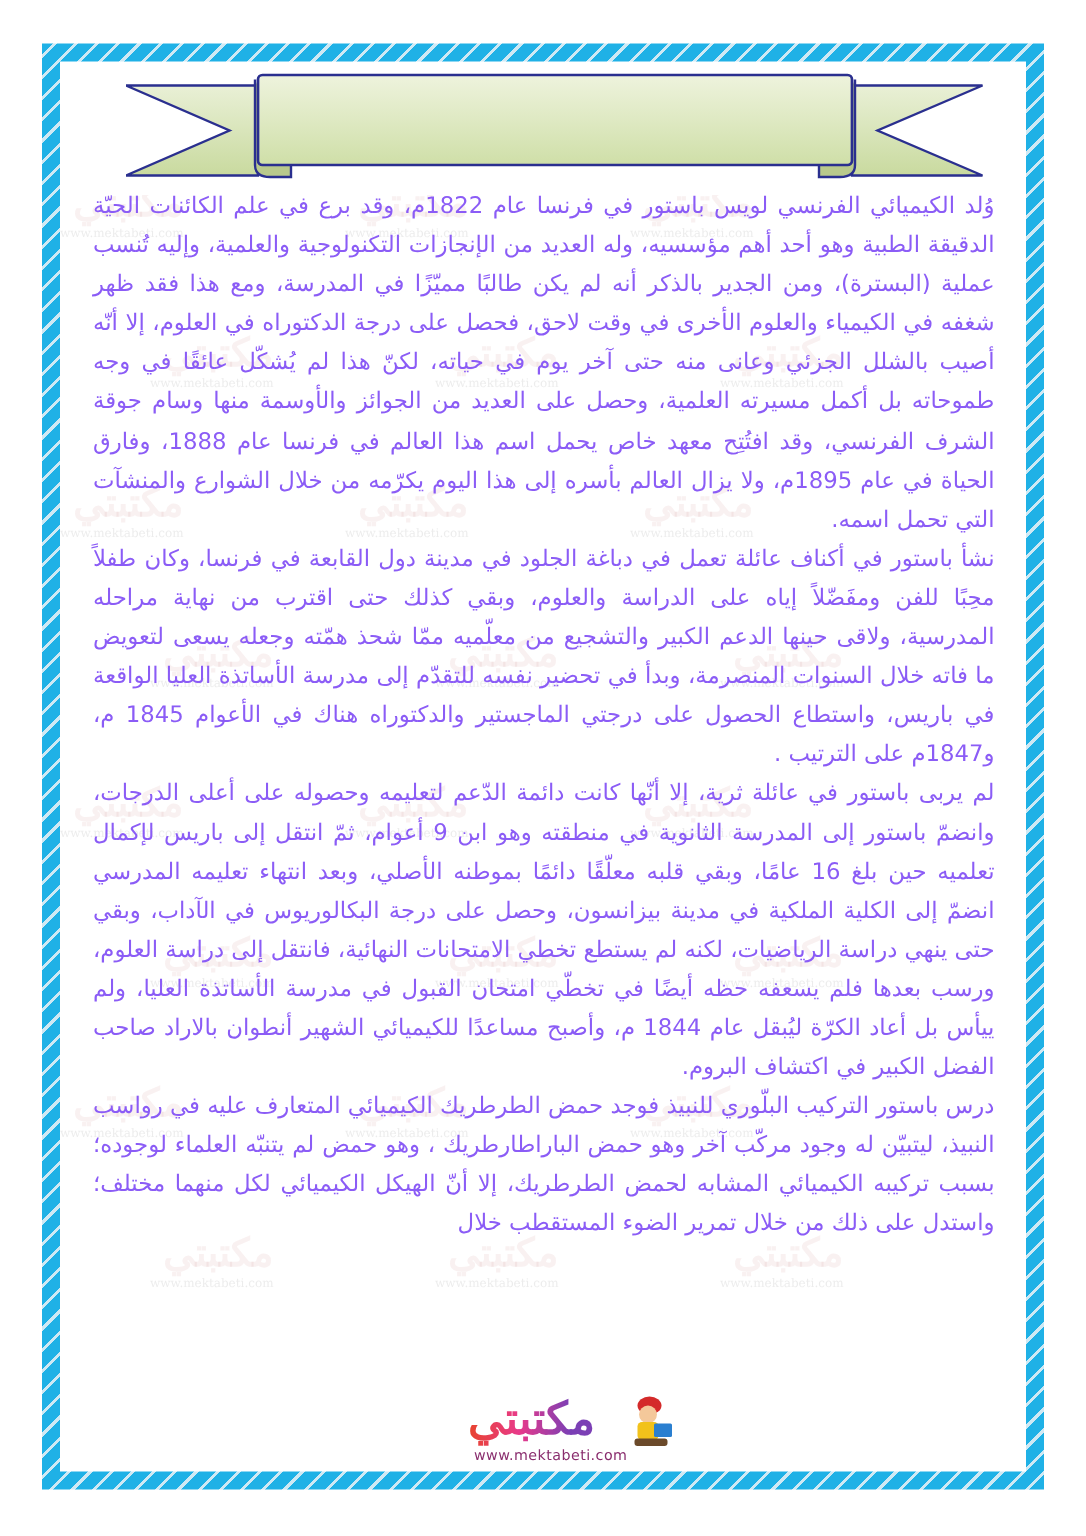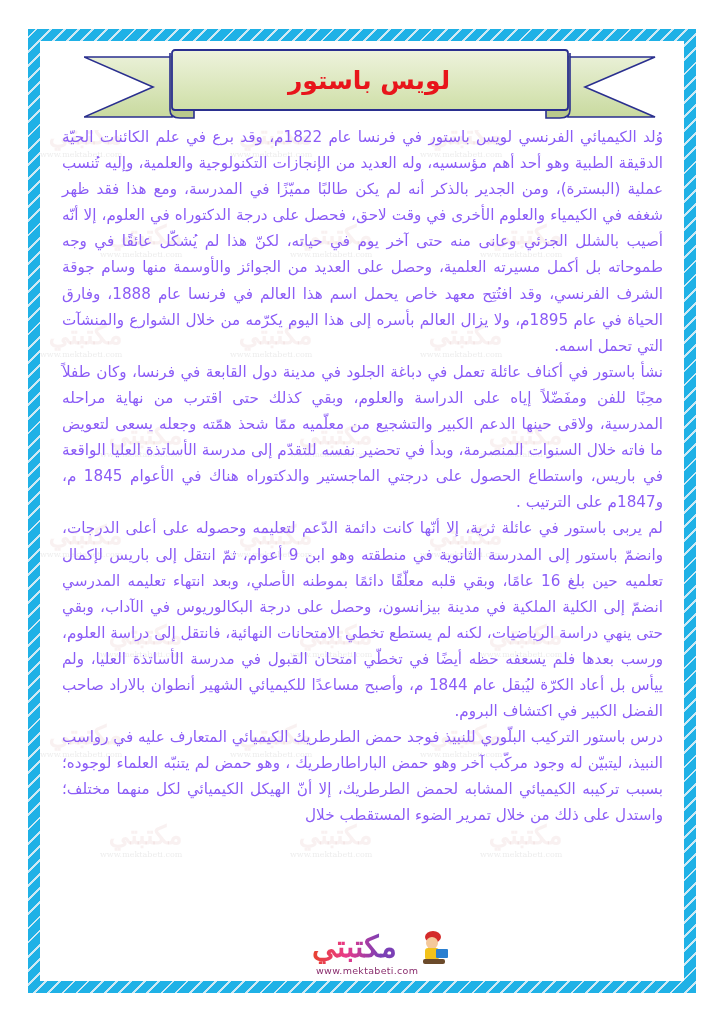--- a/index.html
+++ b/index.html
@@ -105,21 +105,20 @@
     <polygon points="0,9 88,9 88,69 0,69 69,39" fill="url(#ribTail)" stroke="#2a2f8f" stroke-width="1.6" stroke-linejoin="miter"></polygon>
 
     <polygon points="484,9 571,9 501,39 571,69 484,69" fill="url(#ribTail)" stroke="#2a2f8f" stroke-width="1.6"></polygon>
 
     <path d="M86,5 L86,62 Q86,70 96,70 L110,70 L110,62" fill="#b9c98c" stroke="#2a2f8f" stroke-width="1.6"></path>
 
     <path d="M486,5 L486,62 Q486,70 476,70 L462,70 L462,62" fill="#b9c98c" stroke="#2a2f8f" stroke-width="1.6"></path>
 
     <rect x="88" y="2" width="396" height="60" rx="3" ry="3" fill="url(#rib)" stroke="#2a2f8f" stroke-width="1.8"></rect>
   </svg>
-  <div class="banner-title">لويس باستور</div>
 </div>
 
 <div class="article">
   <p>وُلد الكيميائي الفرنسي لويس باستور في فرنسا عام 1822م، وقد برع في علم الكائنات الحيّة الدقيقة الطبية وهو أحد أهم مؤسسيه، وله العديد من الإنجازات التكنولوجية والعلمية، وإليه تُنسب عملية (البسترة)، ومن الجدير بالذكر أنه لم يكن طالبًا مميّزًا في المدرسة، ومع هذا فقد ظهر شغفه في الكيمياء والعلوم الأخرى في وقت لاحق، فحصل على درجة الدكتوراه في العلوم، إلا أنّه أصيب بالشلل الجزئي وعانى منه حتى آخر يوم في حياته، لكنّ هذا لم يُشكّل عائقًا في وجه طموحاته بل أكمل مسيرته العلمية، وحصل على العديد من الجوائز والأوسمة منها وسام جوقة الشرف الفرنسي، وقد افتُتِح معهد خاص يحمل اسم هذا العالم في فرنسا عام 1888، وفارق الحياة في عام 1895م، ولا يزال العالم بأسره إلى هذا اليوم يكرّمه من خلال الشوارع والمنشآت التي تحمل اسمه.</p>
   <p>نشأ باستور في أكناف عائلة تعمل في دباغة الجلود في مدينة دول القابعة في فرنسا، وكان طفلاً محِبًا للفن ومفَضّلاً إياه على الدراسة والعلوم، وبقي كذلك حتى اقترب من نهاية مراحله المدرسية، ولاقى حينها الدعم الكبير والتشجيع من معلّميه ممّا شحذ همّته وجعله يسعى لتعويض ما فاته خلال السنوات المنصرمة، وبدأ في تحضير نفسه للتقدّم إلى مدرسة الأساتذة العليا الواقعة في باريس، واستطاع الحصول على درجتي الماجستير والدكتوراه هناك في الأعوام 1845 م، و1847م على الترتيب .</p>
   <p>لم يربى باستور في عائلة ثرية، إلا أنّها كانت دائمة الدّعم لتعليمه وحصوله على أعلى الدرجات، وانضمّ باستور إلى المدرسة الثانوية في منطقته وهو ابن 9 أعوام، ثمّ انتقل إلى باريس لإكمال تعلميه حين بلغ 16 عامًا، وبقي قلبه معلّقًا دائمًا بموطنه الأصلي، وبعد انتهاء تعليمه المدرسي انضمّ إلى الكلية الملكية في مدينة بيزانسون، وحصل على درجة البكالوريوس في الآداب، وبقي حتى ينهي دراسة الرياضيات، لكنه لم يستطع تخطي الامتحانات النهائية، فانتقل إلى دراسة العلوم، ورسب بعدها فلم يسعفه حظه أيضًا في تخطّي امتحان القبول في مدرسة الأساتذة العليا، ولم ييأس بل أعاد الكرّة ليُبقل عام 1844 م، وأصبح مساعدًا للكيميائي الشهير أنطوان بالاراد صاحب الفضل الكبير في اكتشاف البروم.</p>
   <p>درس باستور التركيب البلّوري للنبيذ فوجد حمض الطرطريك الكيميائي المتعارف عليه في رواسب النبيذ، ليتبيّن له وجود مركّب آخر وهو حمض الباراطارطريك ، وهو حمض لم يتنبّه العلماء لوجوده؛ بسبب تركيبه الكيميائي المشابه لحمض الطرطريك، إلا أنّ الهيكل الكيميائي لكل منهما مختلف؛ واستدل على ذلك من خلال تمرير الضوء المستقطب خلال</p>
 </div>
 
 <div class="footer-logo">

